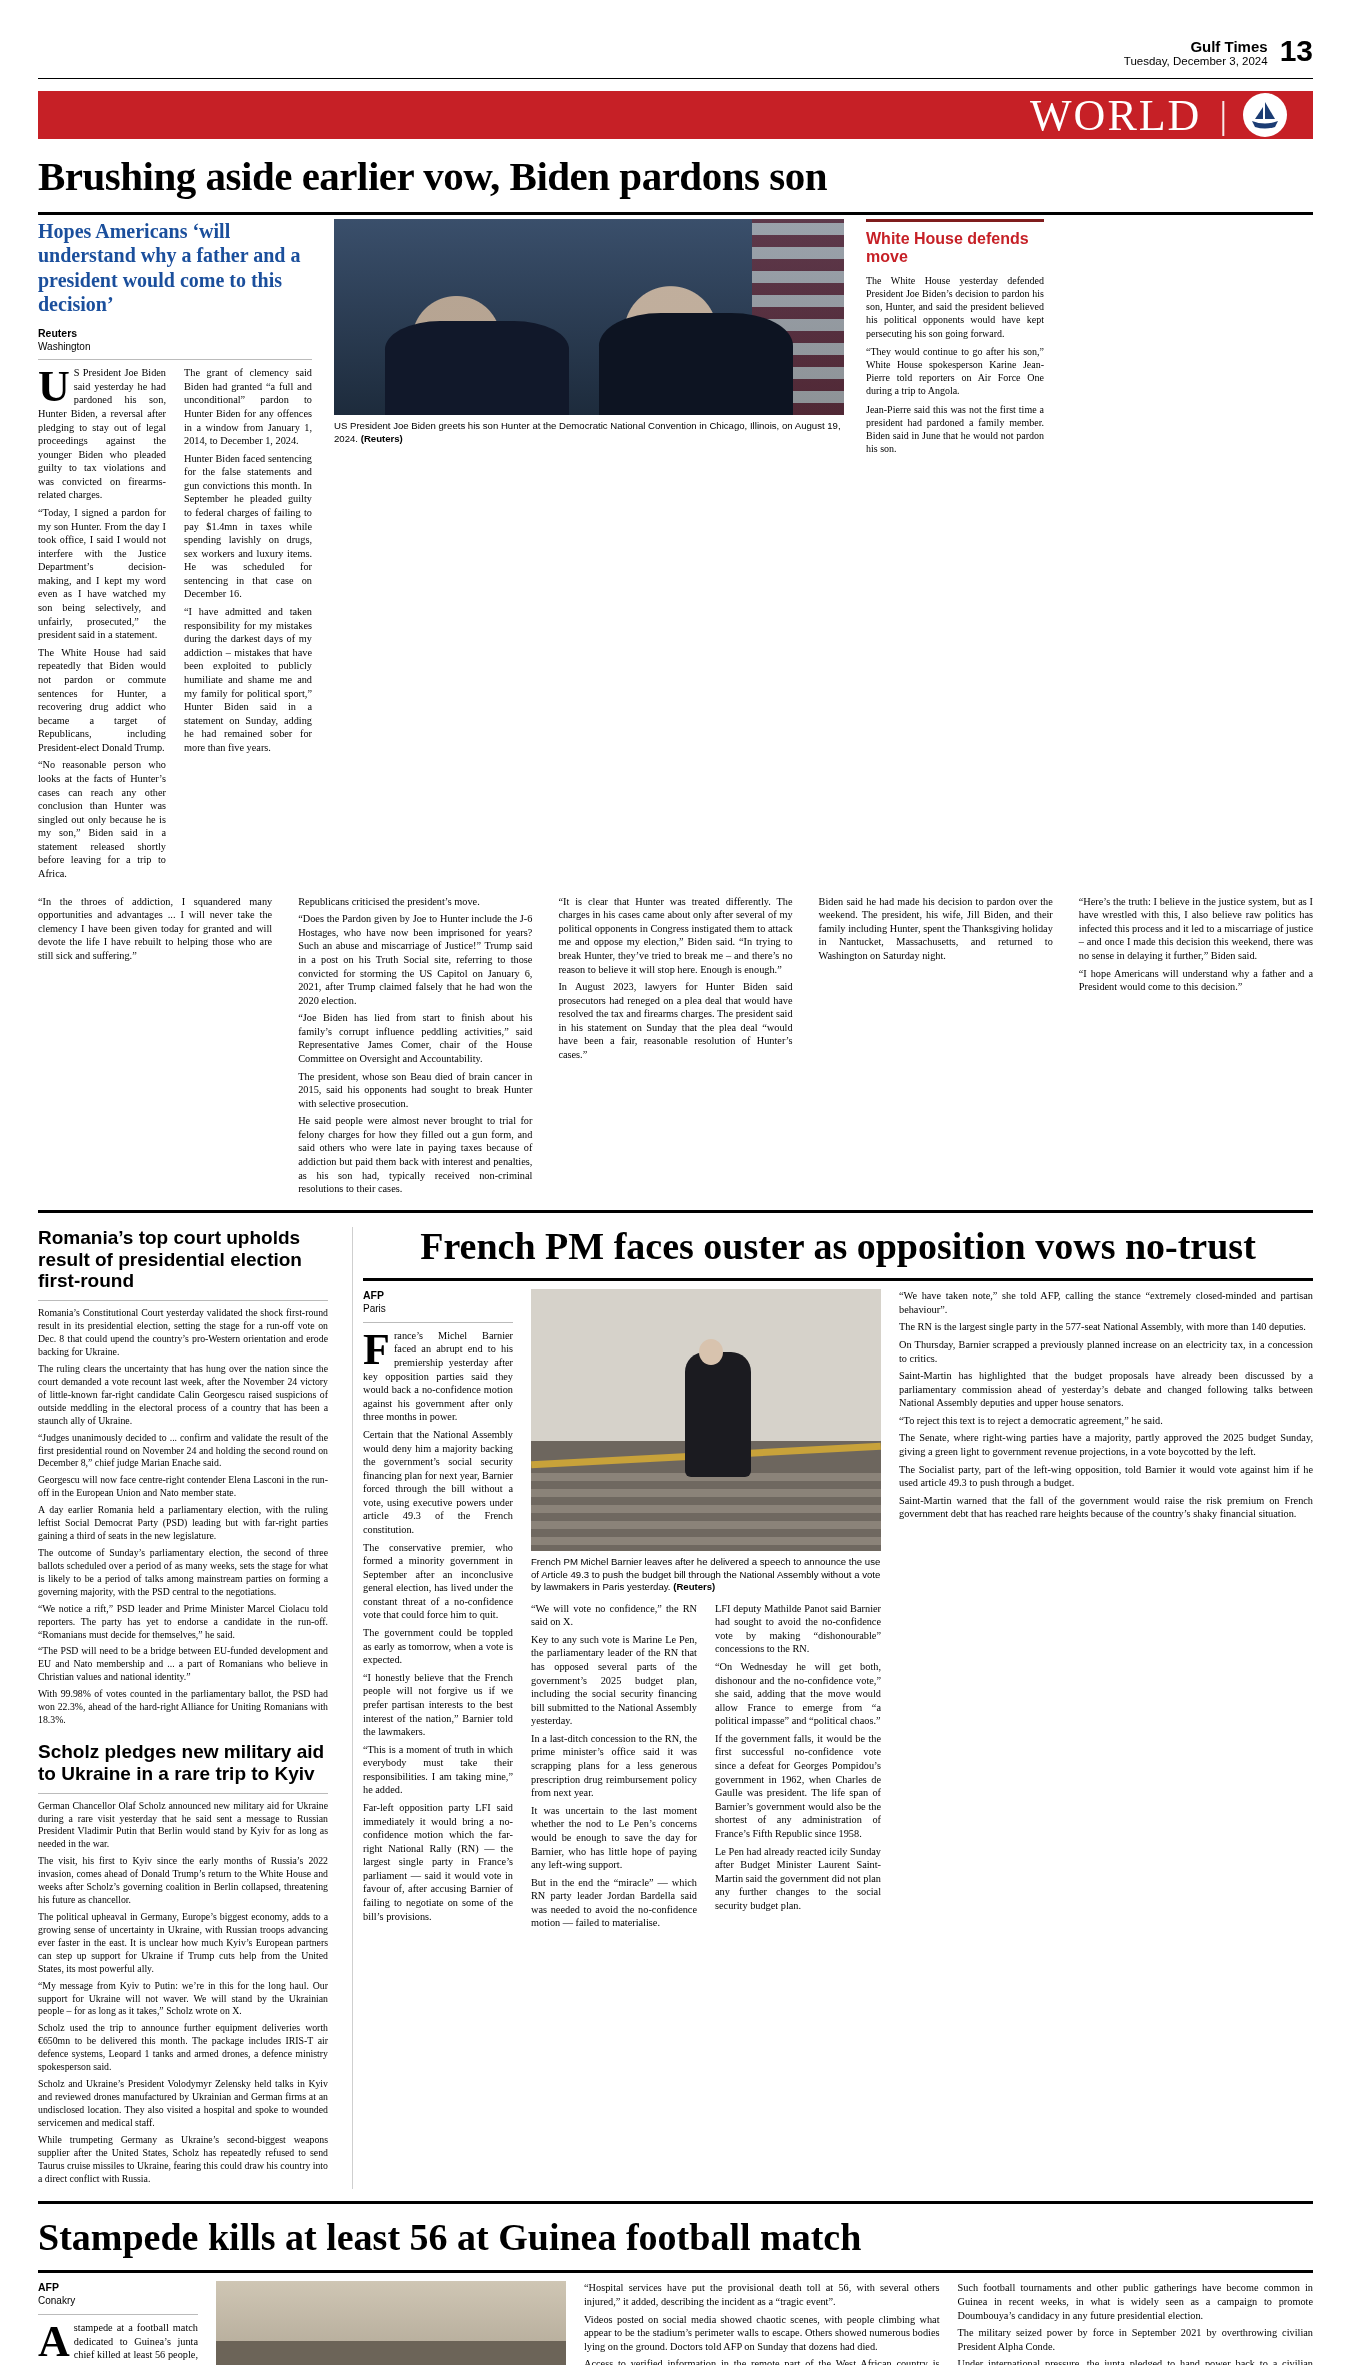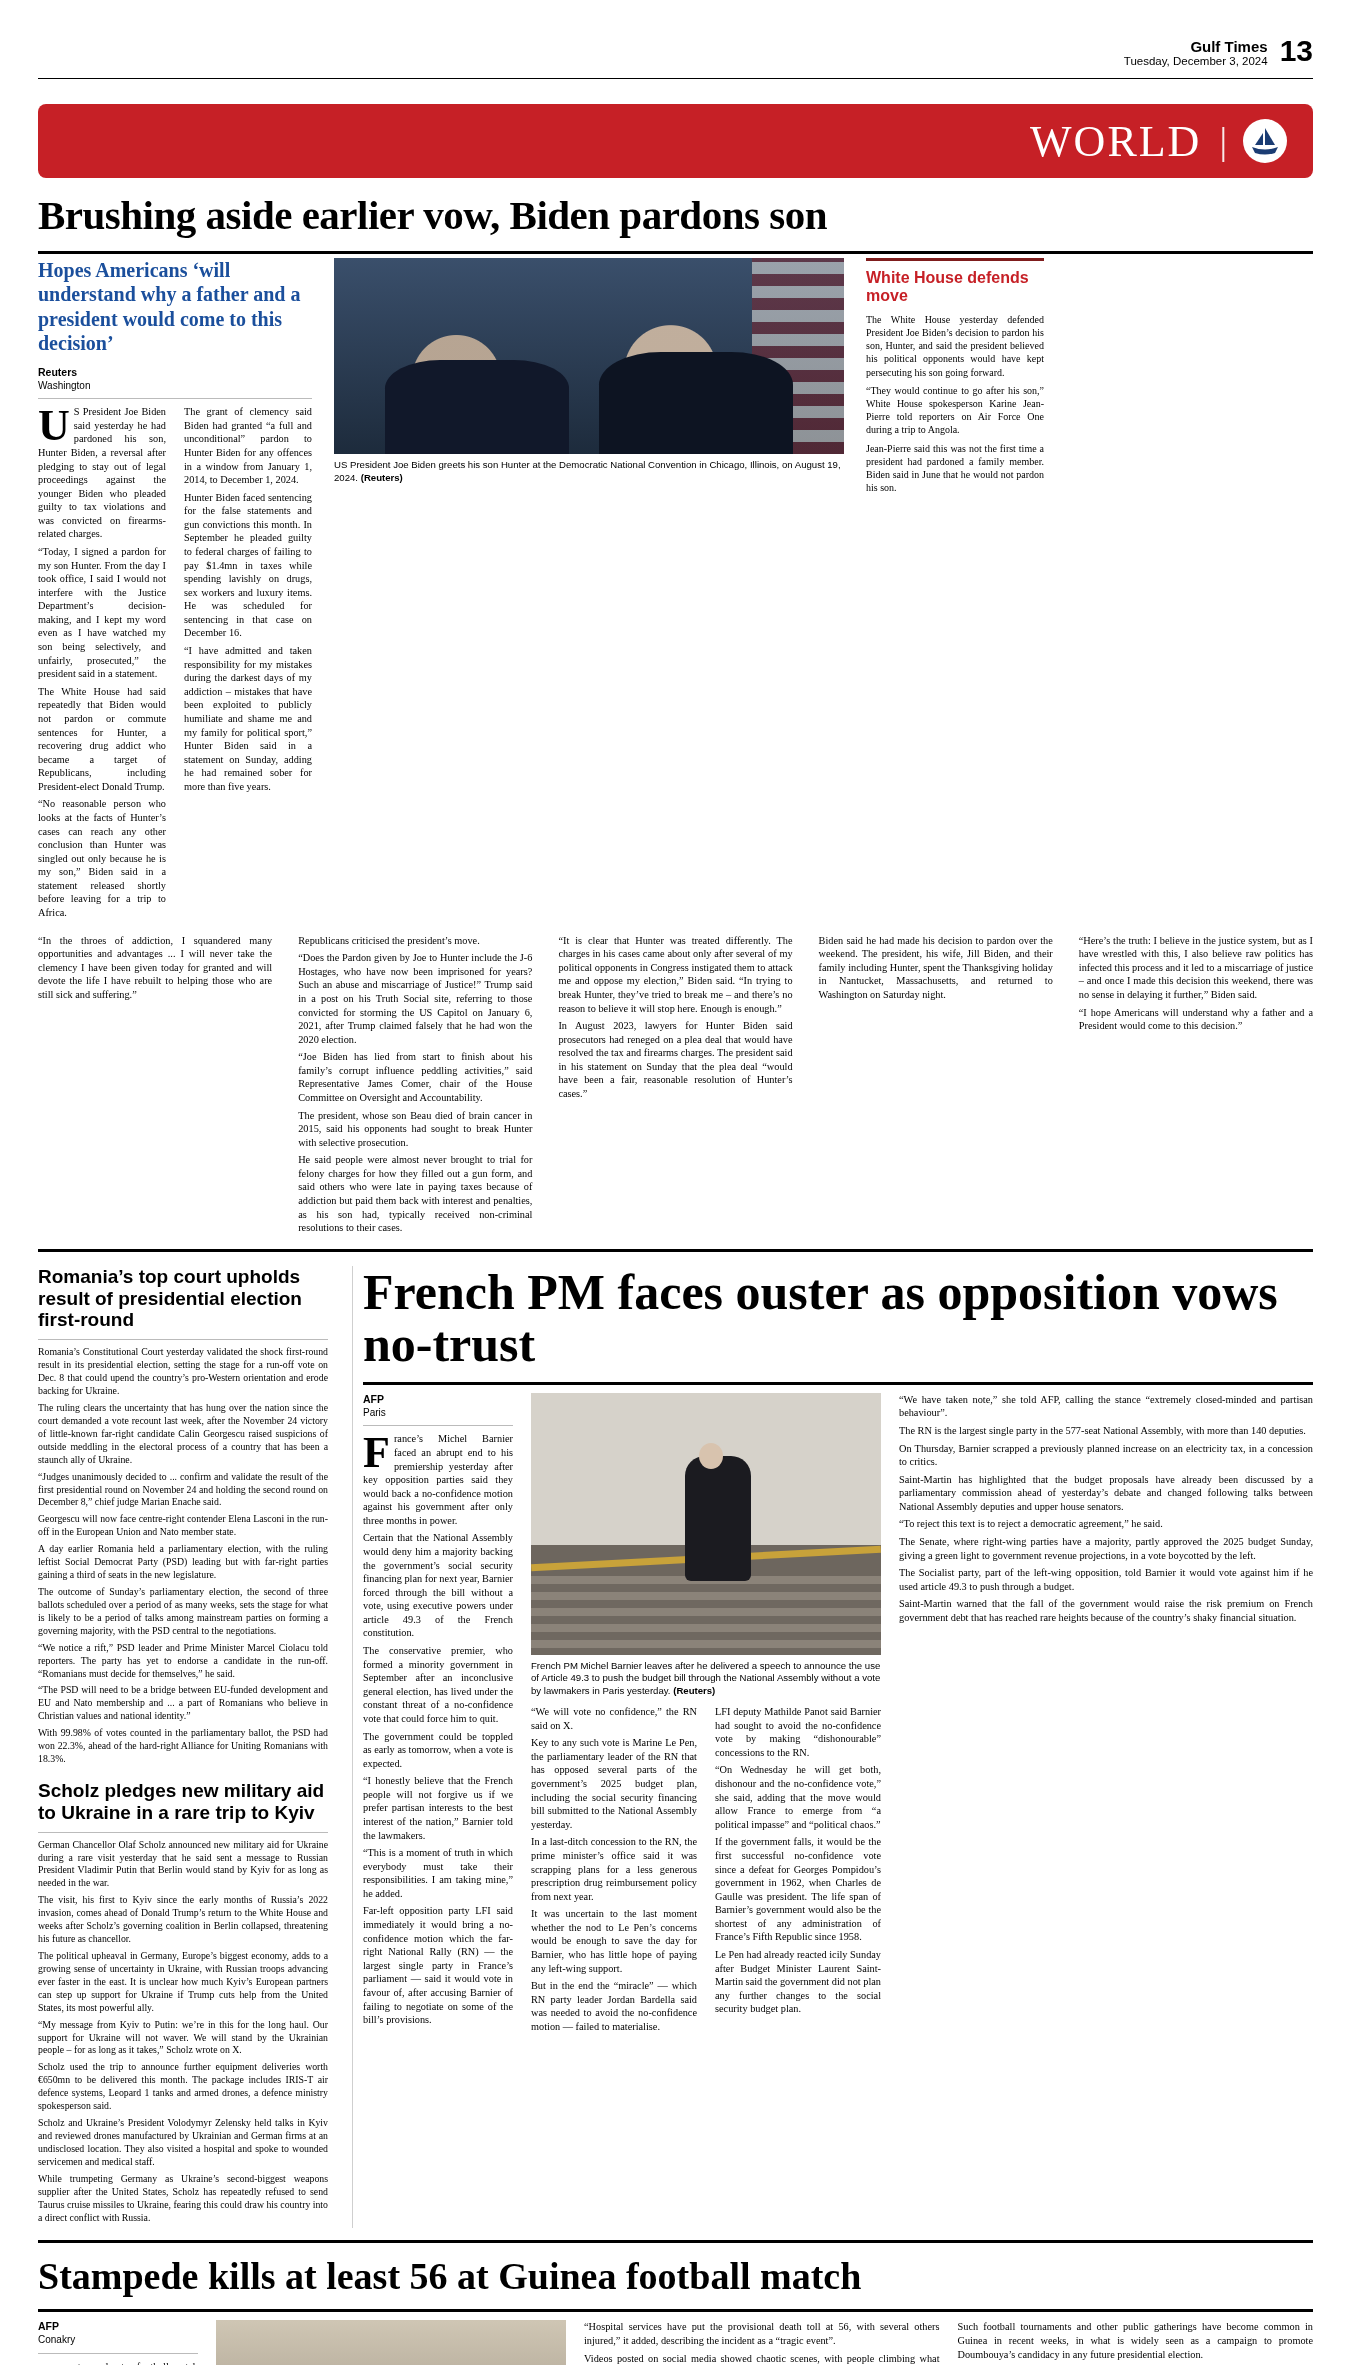--- a/index.html
+++ b/index.html
@@ -14,26 +14,25 @@
   .page { width:1351px; height:2365px; position:relative; padding:0 38px; }
 
   
   .masthead { display:flex; justify-content:flex-end; align-items:flex-end; padding-top:36px; }
   .mast-date { text-align:right; line-height:1.15; padding-right:12px; }
   .mast-date .paper { font-weight:bold; font-size:15px; font-family:"Liberation Sans", sans-serif;text-align:right; }
   .mast-date .date { font-size:11.5px; font-family:"Liberation Sans", sans-serif; }
   .mast-pageno { font-size:30px; font-weight:bold; font-family:"Liberation Sans", sans-serif; line-height:1; padding-bottom:2px; }
 
   .redbar {
-    margin-top:25px;
-    height:74px;
+    margin-top:12px;
+    height:48px;
     background:#c62026;
     display:flex; align-items:center; justify-content:flex-end;
     padding-right:26px;
-    border-radius:8px;
   }
   .redbar .section {
     color:#fff; font-family:"Liberation Serif", serif; font-weight:normal;
     font-size:44px; letter-spacing:2px;
   }
   .redbar .divider { color:#fff; font-size:38px; margin:0 16px 0 18px; opacity:.9; }
   .logo-circle {
     width:44px; height:44px; border-radius:50%; background:#fff;
     display:flex; align-items:center; justify-content:center;
   }
@@ -81,21 +80,21 @@
   .s1-left { }
   .s1-cols { display:grid; grid-template-columns:repeat(2,1fr); gap:18px; }
   .s1-right { display:grid; grid-template-columns:510px 178px; gap:22px; }
 
   .s1-bottom { display:grid; grid-template-columns:repeat(5,1fr); gap:26px; margin-top:10px; }
 
   
   .mid { display:grid; grid-template-columns:290px 1fr; gap:24px; margin-top:14px; }
   .mid-left h2.blue { color:#000000; font-family:"Liberation Sans", sans-serif; font-weight:bold; font-size:19px; line-height:1.15; margin:0 0 8px 0;}
   .mid-left .col { font-size:9.8px; }
-  h1.head-french { font-size:50px; font-weight:bold; line-height:1.04; margin:0 0 12px 0; }
+  h1.head-french { font-size:38px; font-weight:bold; line-height:1.04; margin:0 0 12px 0;text-align:center; }
   .fr-grid { display:grid; grid-template-columns:150px 350px 1fr; gap:18px; }
   .fr-cols2 { display:grid; grid-template-columns:repeat(2,1fr); gap:18px; margin-top:8px; }
 
   
   h1.head-stampede { font-size:38px; font-weight:bold; line-height:1.05; margin:14px 0 12px 0; }
   .st-grid { display:grid; grid-template-columns:160px 350px 1fr 1fr; gap:18px; }
 
   .vline { border-left:1px solid #cfcfcf; padding-left:10px; }
 
   

